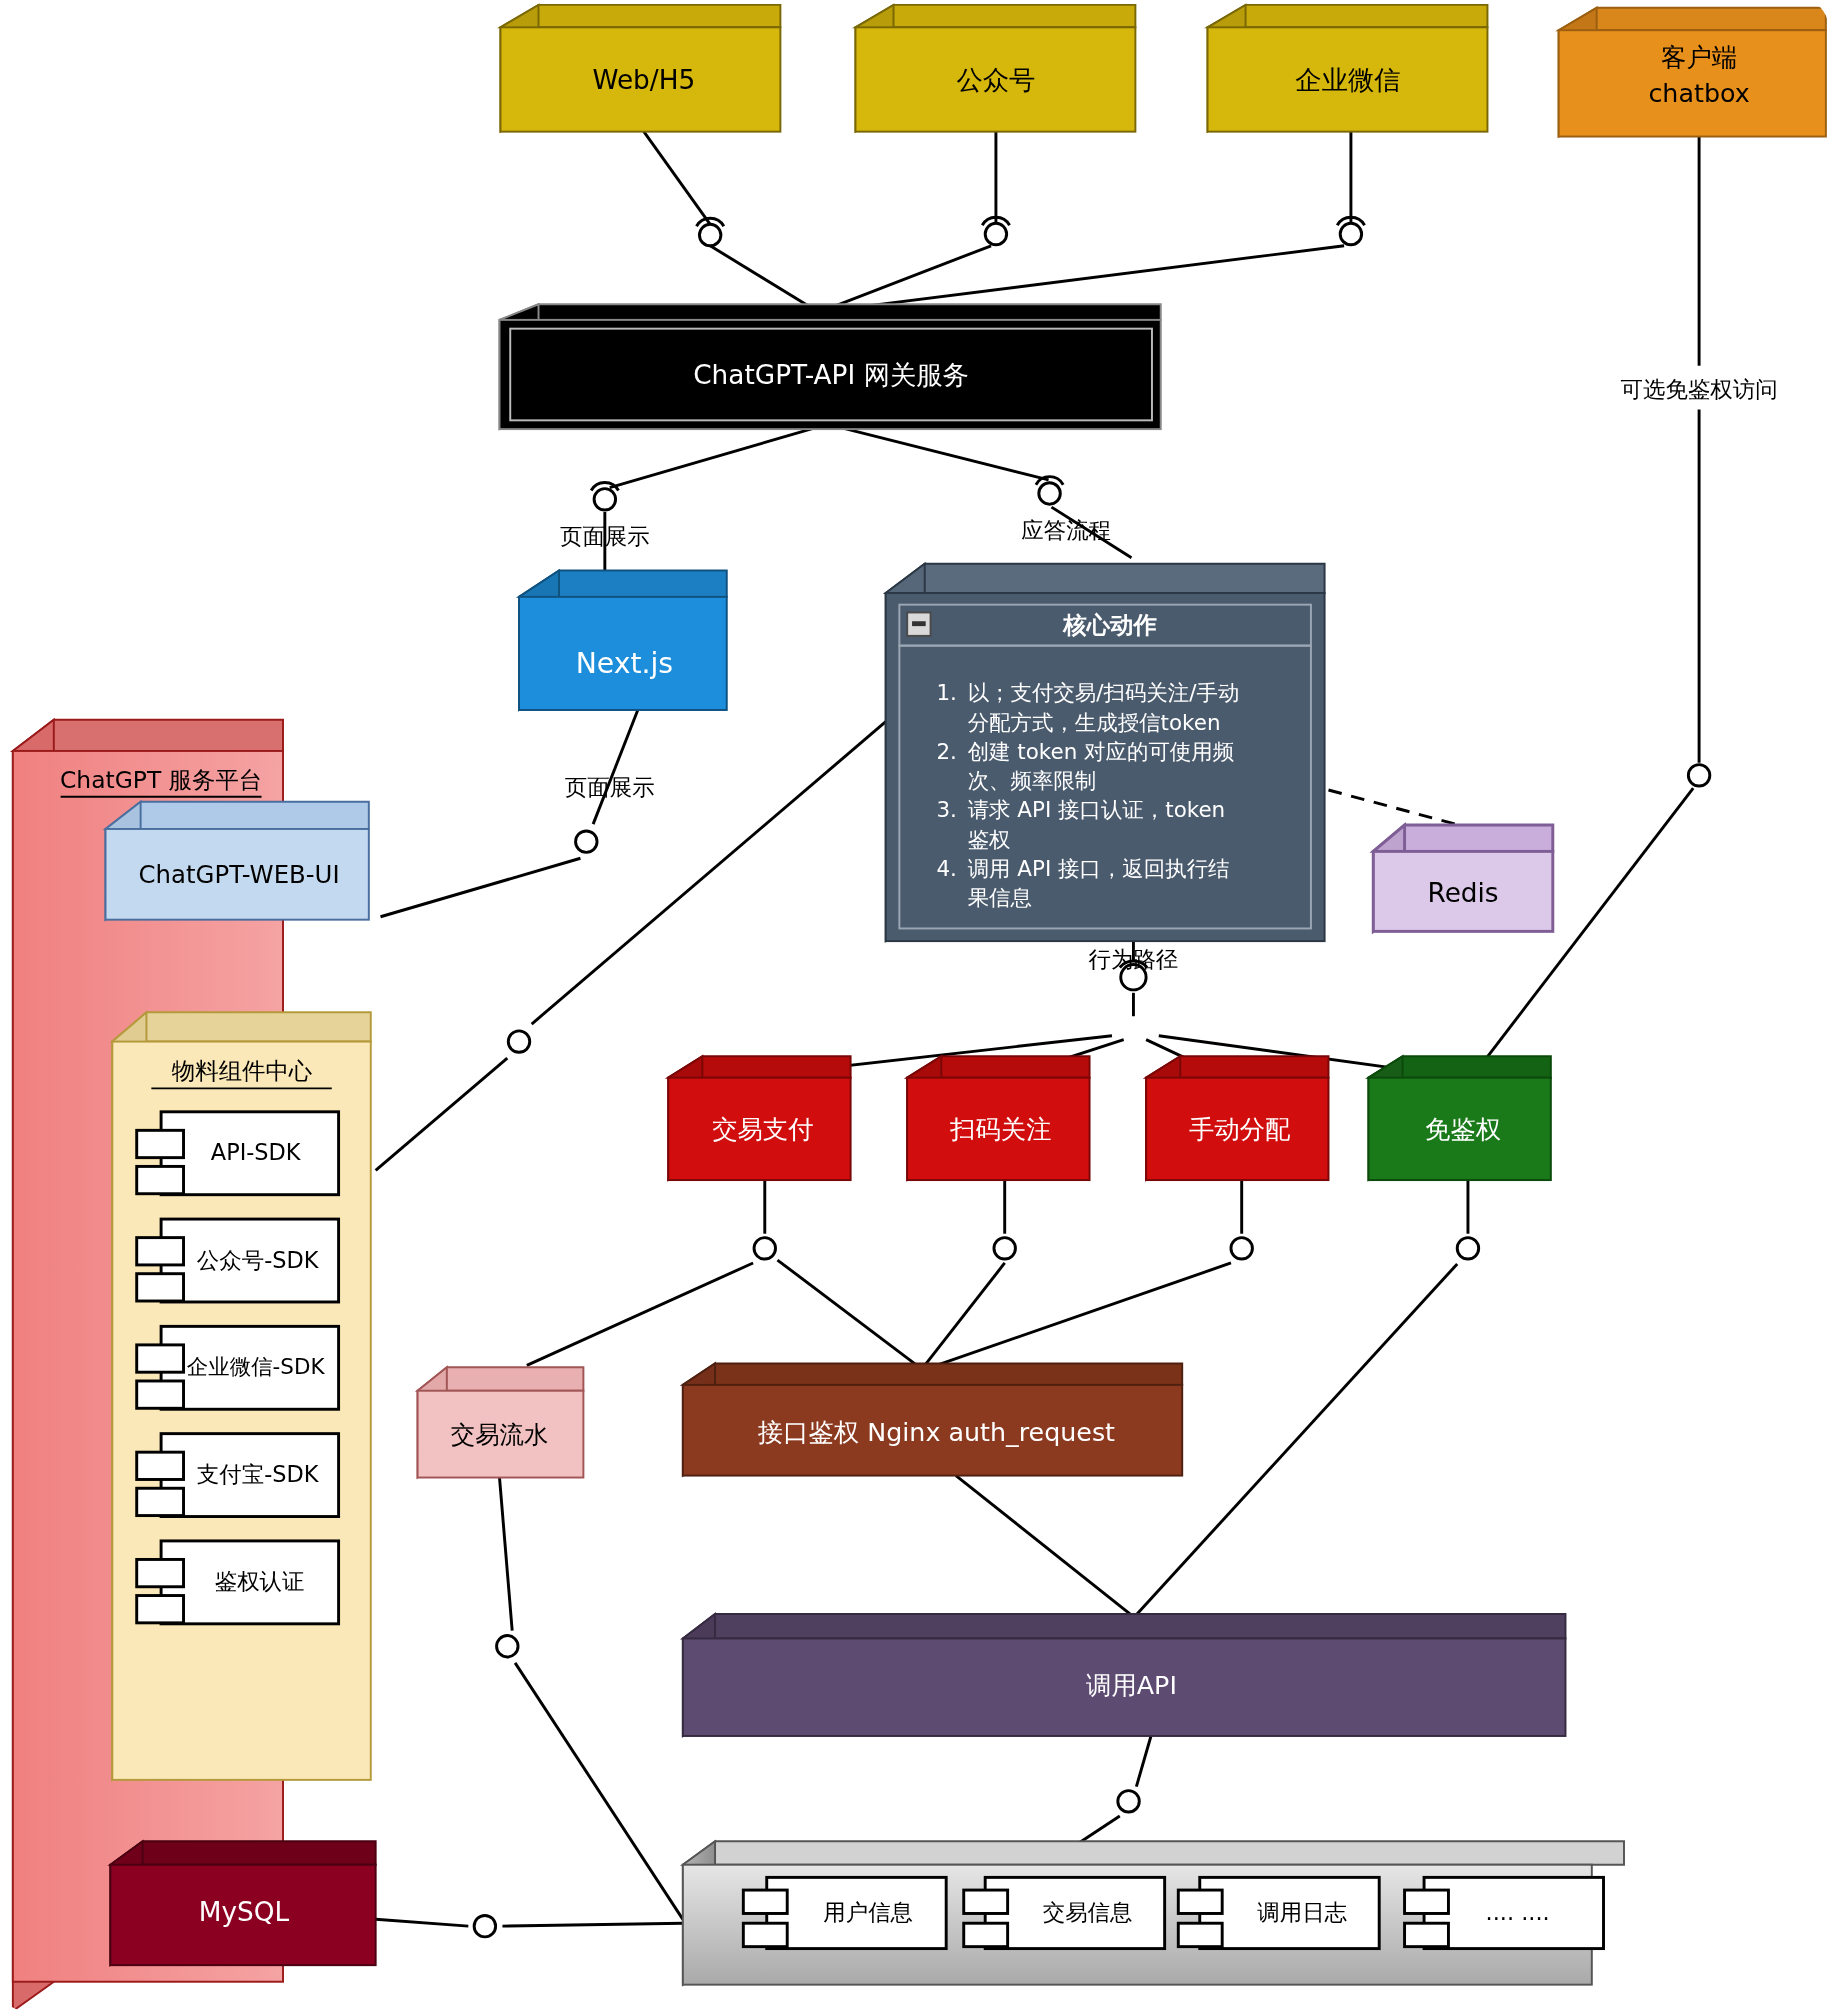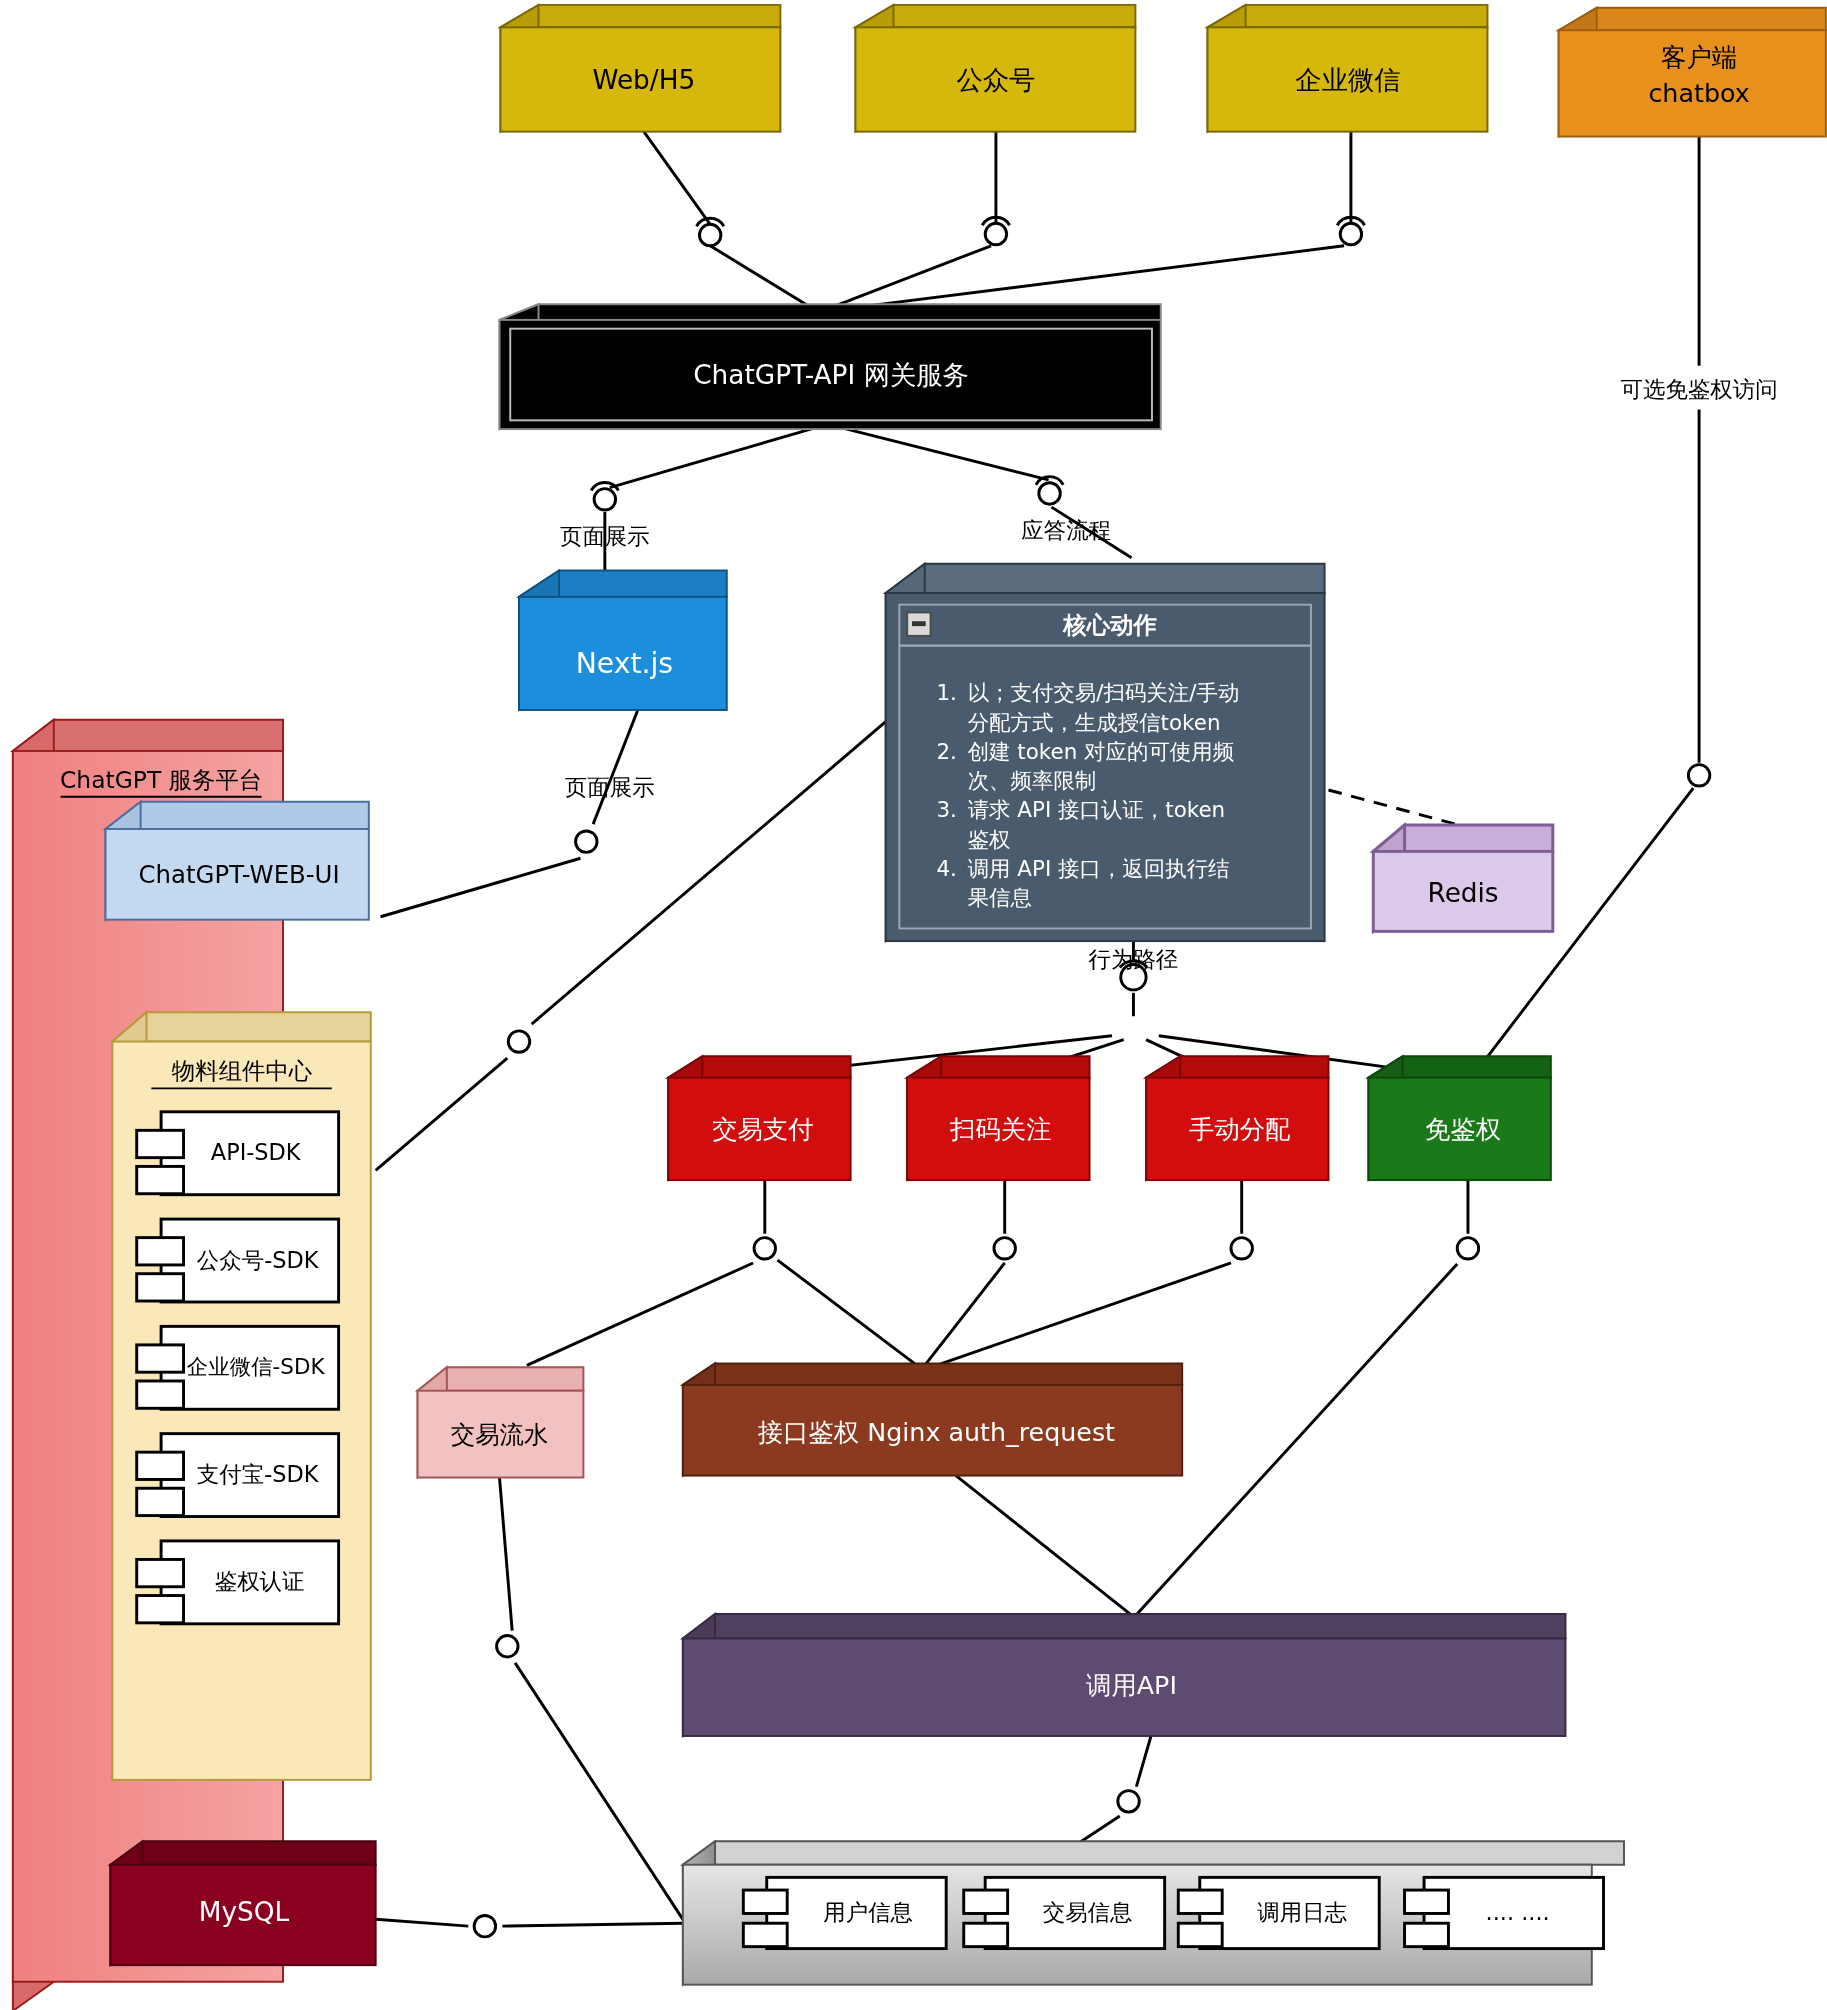--- a/index.html
+++ b/index.html
@@ -1,17 +1,17 @@
 <!DOCTYPE html>
 <html><head>
 <meta charset="utf-8">
 <style>
   html,body{margin:0;padding:0;background:#ffffff;}
   body{font-family:"DejaVu Sans","Liberation Sans",sans-serif;}
-  #stage{position:relative;width:1828px;height:2011px;background:#fff;overflow:hidden;}
+  #stage{position:relative;width:1828px;height:2011px;background:#fff;overflow:hidden;border-radius:26px;}
   svg#canvas{position:absolute;left:0;top:0;width:1828px;height:2011px;}
   .lbl{font-family:"DejaVu Sans","Liberation Sans",sans-serif;}
   text{dominant-baseline:middle;}
 </style>
 </head>
 <body>
 
 <div id="stage">
   <svg id="canvas" viewBox="0 0 1874 2062" xmlns="http://www.w3.org/2000/svg">
     <defs>

